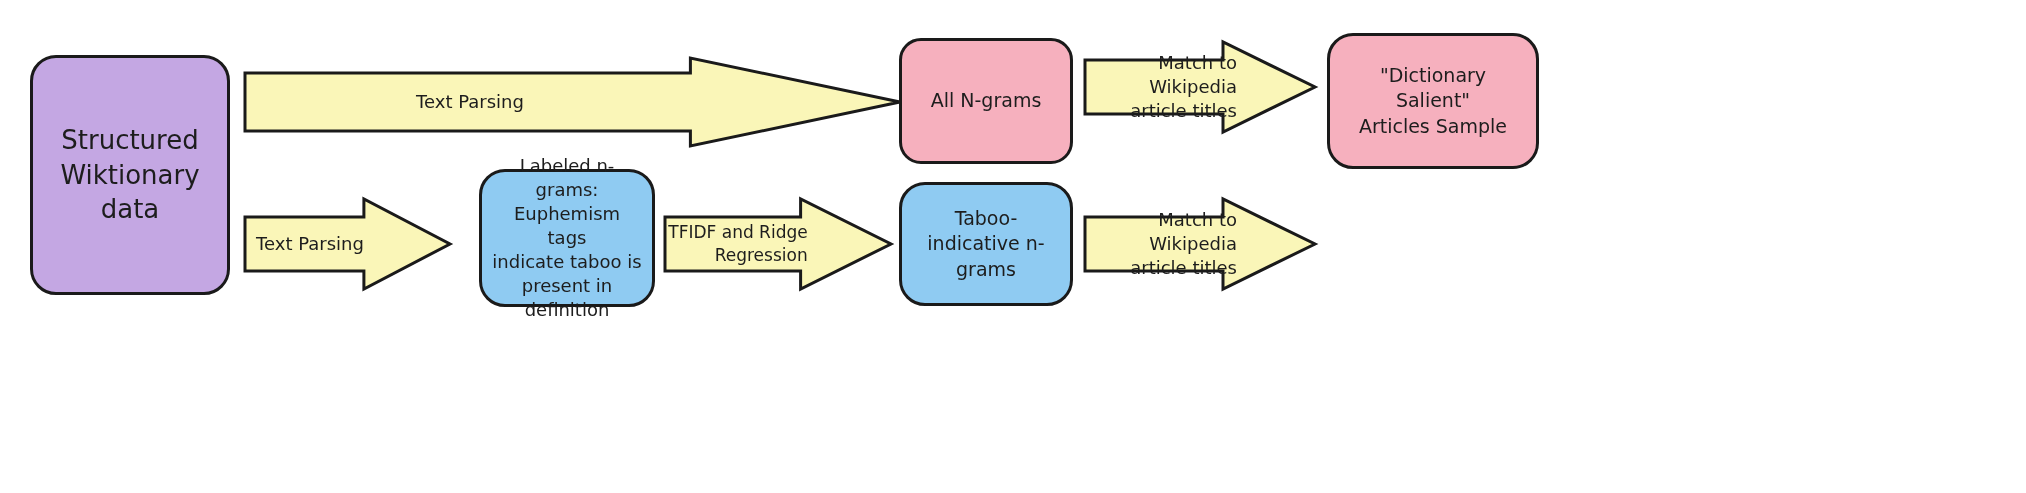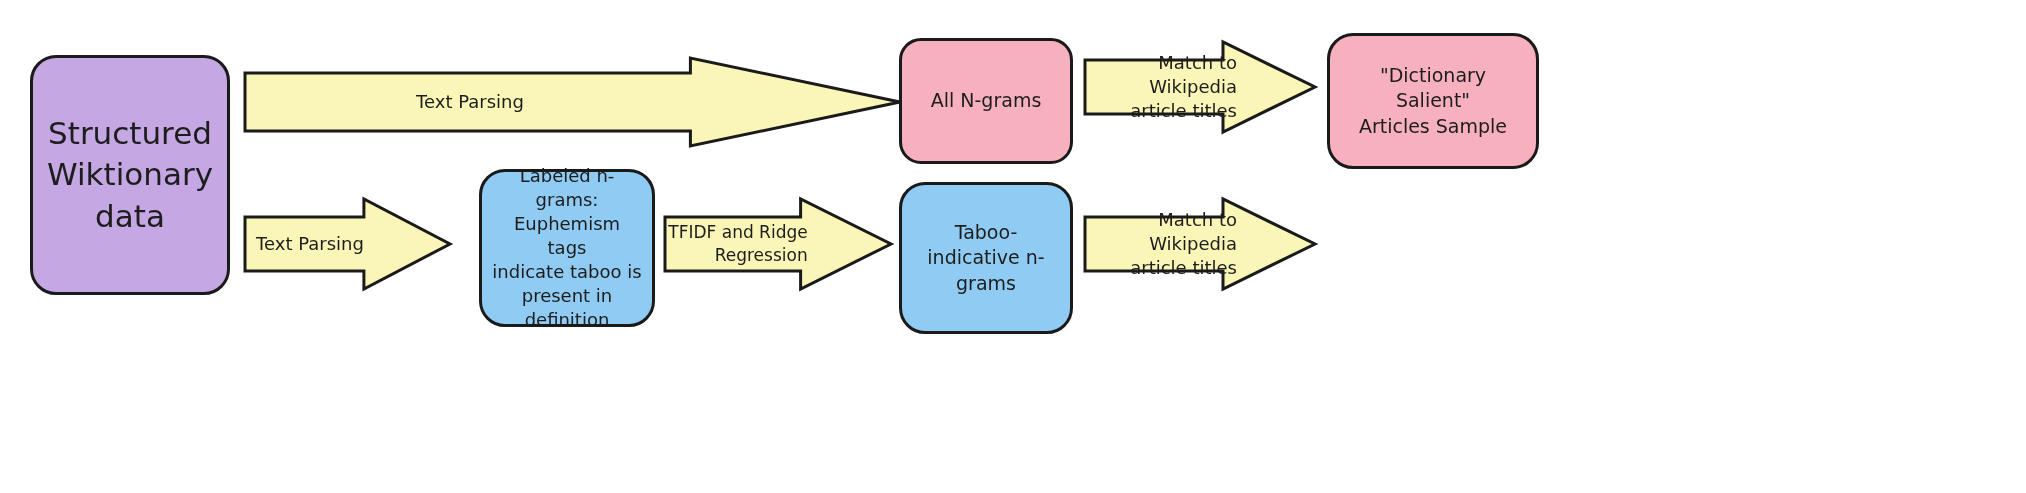--- a/index.html
+++ b/index.html
@@ -92,24 +92,24 @@
       <div class="arrow-label" style="left: 0px; top: 0px; width: 146px; height: 90px; font-size: 17px; color: rgb(29, 29, 29);"><span>TFIDF and Ridge
 Regression</span></div>
     </div>
     <div class="arrow" style="left: 1085px; top: 199px; width: 230px; height: 90px;">
       <svg width="230" height="90" viewBox="0 0 230 90">
         <polygon points="0.00,18.00 138.00,18.00 138.00,0.00 230.00,45.00 138.00,90.00 138.00,72.00 0.00,72.00" fill="#faf6b8" stroke="#1a1a1a" stroke-width="3" stroke-linejoin="miter"></polygon>
       </svg>
       <div class="arrow-label" style="left: 0px; top: 0px; width: 152px; height: 90px; font-size: 18px; color: rgb(29, 29, 29);"><span>Match to Wikipedia
 article titles</span></div>
     </div>
-    <div class="node purple" style="left: 30px; top: 55px; width: 200px; height: 240px; font-size: 31px; background: rgb(196, 167, 227); border-color: rgb(26, 26, 26); color: rgb(29, 29, 29);"><span class="node-label">Structured
+    <div class="node purple" style="left: 30px; top: 55px; width: 200px; height: 240px; font-size: 26px; background: rgb(196, 167, 227); border-color: rgb(26, 26, 26); color: rgb(29, 29, 29);"><span class="node-label">Structured
 Wiktionary data</span></div>
     <div class="node pink" style="left: 899px; top: 38px; width: 174px; height: 126px; font-size: 19px; background: rgb(246, 176, 190); border-color: rgb(26, 26, 26); color: rgb(29, 29, 29); border-radius: 22px;"><span class="node-label">All N-grams</span></div>
     <div class="node pink" style="left: 1327px; top: 33px; width: 212px; height: 136px; font-size: 19px; background: rgb(246, 176, 190); border-color: rgb(26, 26, 26); color: rgb(29, 29, 29);"><span class="node-label">"Dictionary Salient"
 Articles Sample</span></div>
-    <div class="node blue" style="left: 479px; top: 169px; width: 176px; height: 158px; font-size: 18px; background: rgb(143, 203, 242); border-color: rgb(26, 26, 26); color: rgb(29, 29, 29);"><span class="node-label">Labeled n-grams:
+    <div class="node blue" style="left: 479px; top: 169px; width: 176px; height: 138px; font-size: 18px; background: rgb(143, 203, 242); border-color: rgb(26, 26, 26); color: rgb(29, 29, 29);"><span class="node-label">Labeled n-grams:
 Euphemism tags
 indicate taboo is
 present in definition</span></div>
-    <div class="node blue" style="left: 899px; top: 182px; width: 174px; height: 152px; font-size: 19px; background: rgb(143, 203, 242); border-color: rgb(26, 26, 26); color: rgb(29, 29, 29);"><span class="node-label">Taboo-indicative n-
+    <div class="node blue" style="left: 899px; top: 182px; width: 174px; height: 124px; font-size: 19px; background: rgb(143, 203, 242); border-color: rgb(26, 26, 26); color: rgb(29, 29, 29);"><span class="node-label">Taboo-indicative n-
 grams</span></div>
   </div>
 
 </body></html>

